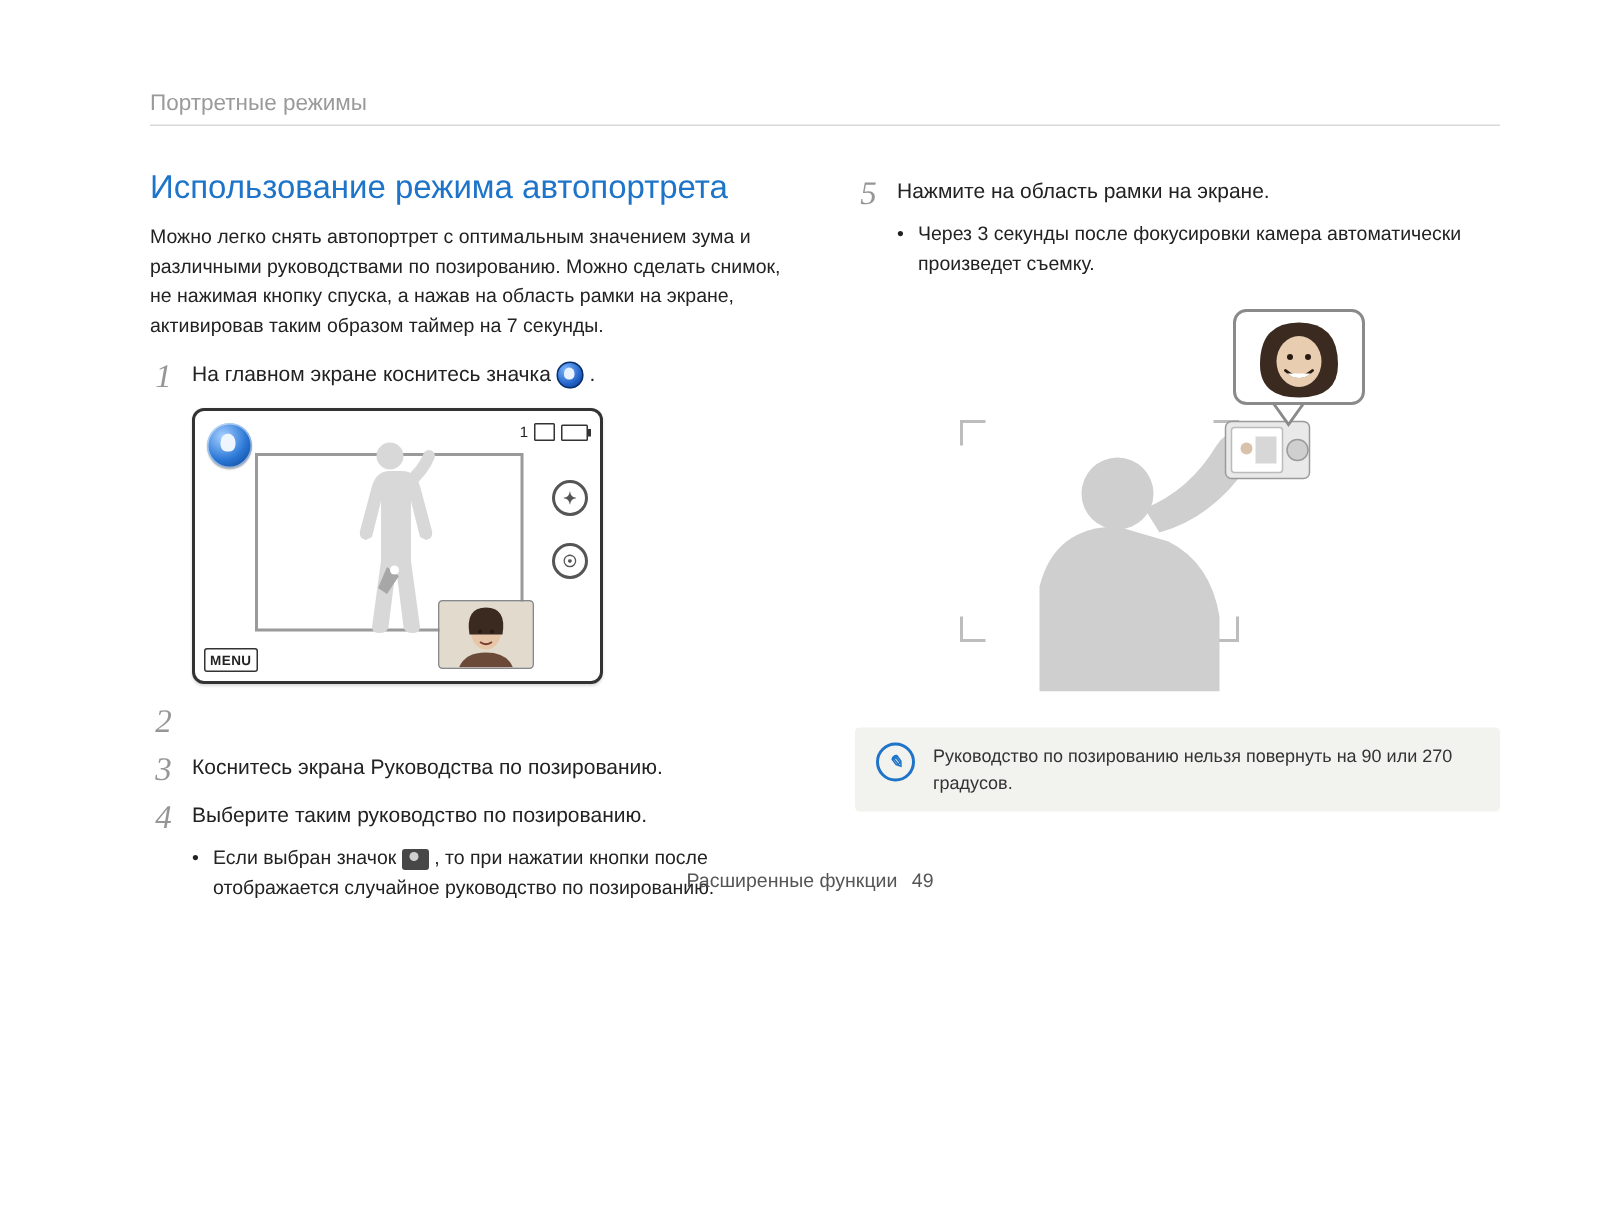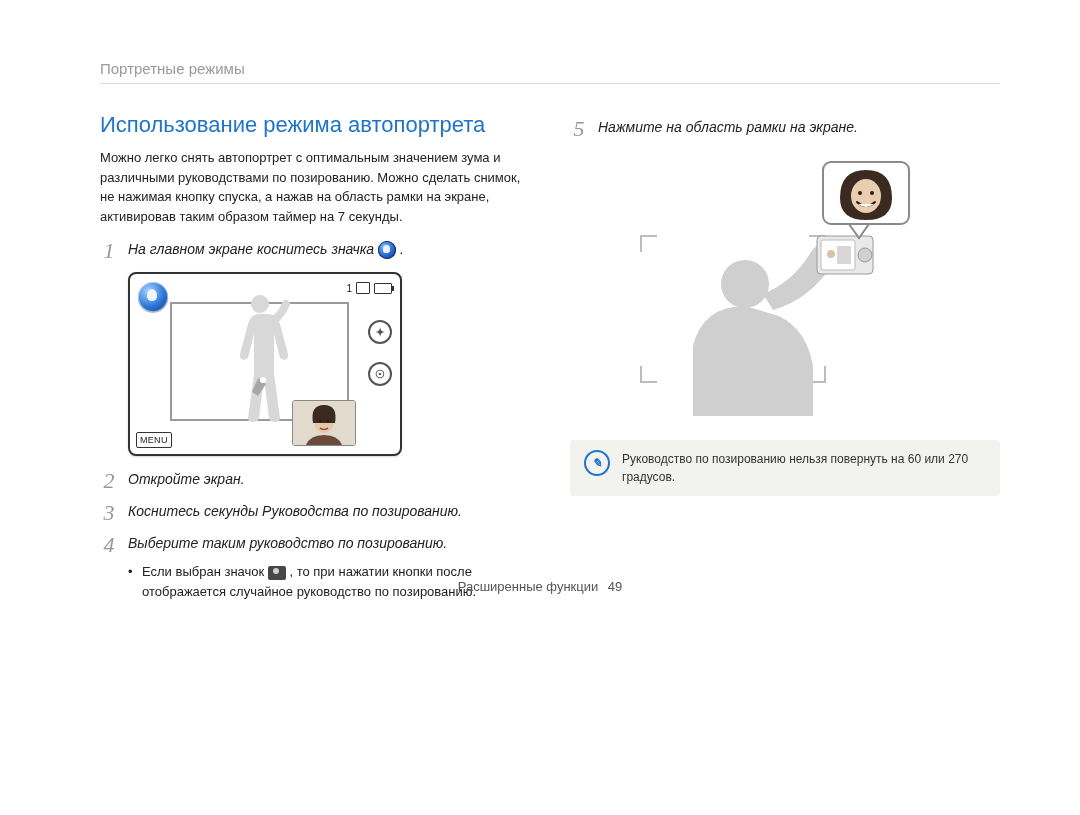--- a/index.html
+++ b/index.html
@@ -60,21 +60,20 @@
     font-size: 22px;
     line-height: 1;
     width: 18px;
     text-align: center;
     flex: 0 0 auto;
   }
   .step-text {
     font-size: 14px;
     line-height: 1.4;
     flex: 1;
-    font-style: italic;
   }
   .sub-bullet {
     font-size: 13px;
     line-height: 1.5;
     margin: 4px 0 0 28px;
     position: relative;
     padding-left: 14px;
   }
   .sub-bullet::before {
     content: "•";
@@ -181,20 +180,21 @@
   }
   .cam-menu {
     position: absolute;
     left: 6px; bottom: 6px;
     font-size: 9px;
     border: 1px solid #333;
     padding: 2px 3px;
     border-radius: 2px;
     background:#fff;
     letter-spacing: 0.3px;
+    font-weight: bold;
   }
   .silhouette {
     position: absolute;
     left: 90px; top: 18px;
     width: 80px; height: 130px;
     color: #d4d4d4;
   }
   .preview-face {
     position: absolute;
     right: 44px; bottom: 8px;
@@ -305,42 +305,42 @@
             <circle cx="27" cy="20" r="1.3" fill="#2a1a12"></circle>
             <circle cx="35" cy="20" r="1.3" fill="#2a1a12"></circle>
             <path d="M27 27 q4 3 8 0" stroke="#7a3a30" stroke-width="1.2" fill="none"></path>
           </svg>
         </div>
         <div class="cam-menu">MENU</div>
       </div>
 
       <div class="step">
         <span class="step-num">2</span>
-        <span class="step-text">Откройте экран.</span>
       </div>
       <div class="step">
         <span class="step-num">3</span>
-        <span class="step-text">Коснитесь секунды Руководства по позированию.</span>
+        <span class="step-text">Коснитесь экрана Руководства по позированию.</span>
       </div>
       <div class="step">
         <span class="step-num">4</span>
         <span class="step-text">Выберите таким руководство по позированию.</span>
       </div>
       <div class="sub-bullet">
         <span>Если выбран значок </span>
         <span class="icon-inline icon-pose-random"></span>
         <span>, то при нажатии кнопки после отображается случайное руководство по позированию.</span>
       </div>
     </div>
 
     <div class="col">
       <div class="step">
         <span class="step-num">5</span>
         <span class="step-text">Нажмите на область рамки на экране.</span>
       </div>
+      <div class="sub-bullet">Через 3 секунды после фокусировки камера автоматически произведет съемку.</div>
 
       <div class="selfie-ill">
         <svg viewBox="0 0 300 260">
 
           <g stroke="#bdbdbd" stroke-width="2" fill="none">
             <path d="M6 96 l0 -16 l16 0"></path>
             <path d="M174 80 l16 0 l0 16"></path>
             <path d="M6 210 l0 16 l16 0"></path>
             <path d="M174 226 l16 0 l0 -16"></path>
           </g>
@@ -370,21 +370,21 @@
             <circle cx="225" cy="37" r="2" fill="#2a1a12"></circle>
             <circle cx="237" cy="37" r="2" fill="#2a1a12"></circle>
             <path d="M222 46 q9 8 18 0" stroke="#2a1a12" stroke-width="2" fill="none" stroke-linecap="round"></path>
             <path d="M223 48 q8 6 16 0" fill="#fff"></path>
           </g>
         </svg>
       </div>
 
       <div class="note">
         <span class="note-icon">✎</span>
-        <span>Руководство по позированию нельзя повернуть на 60 или 270 градусов.</span>
+        <span>Руководство по позированию нельзя повернуть на 90 или 270 градусов.</span>
       </div>
     </div>
   </div>
 
   <div class="footer">
     <span>Расширенные функции</span>
     <span class="pg">49</span>
   </div>
 </div>
 

